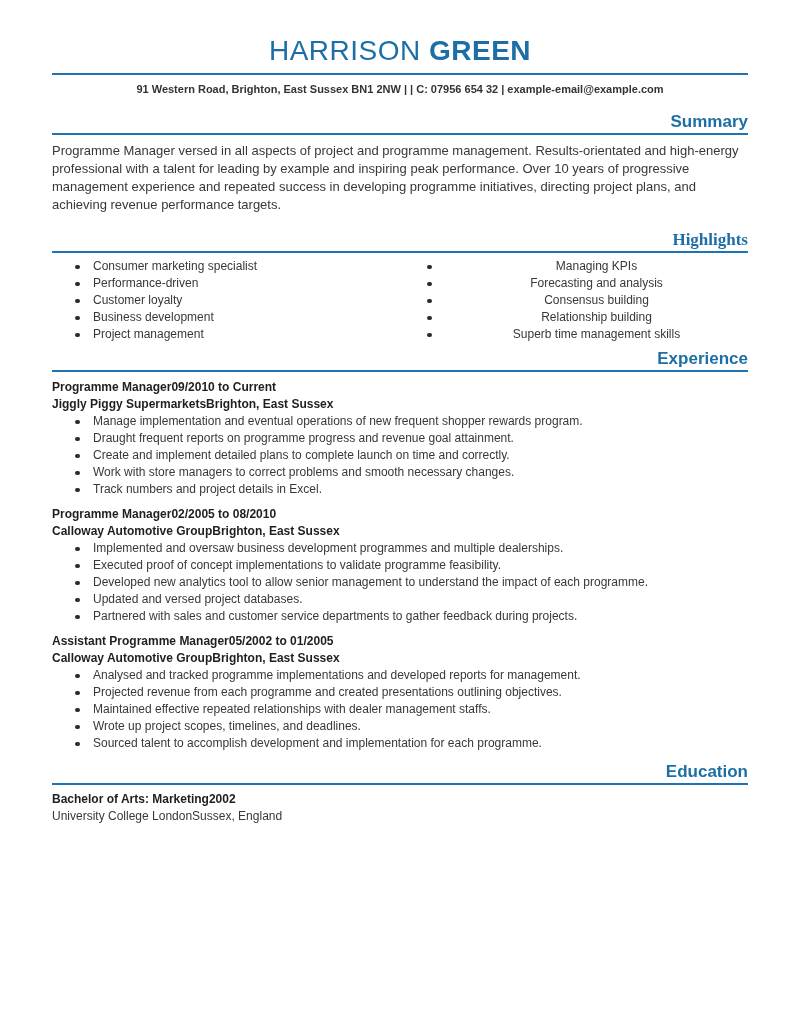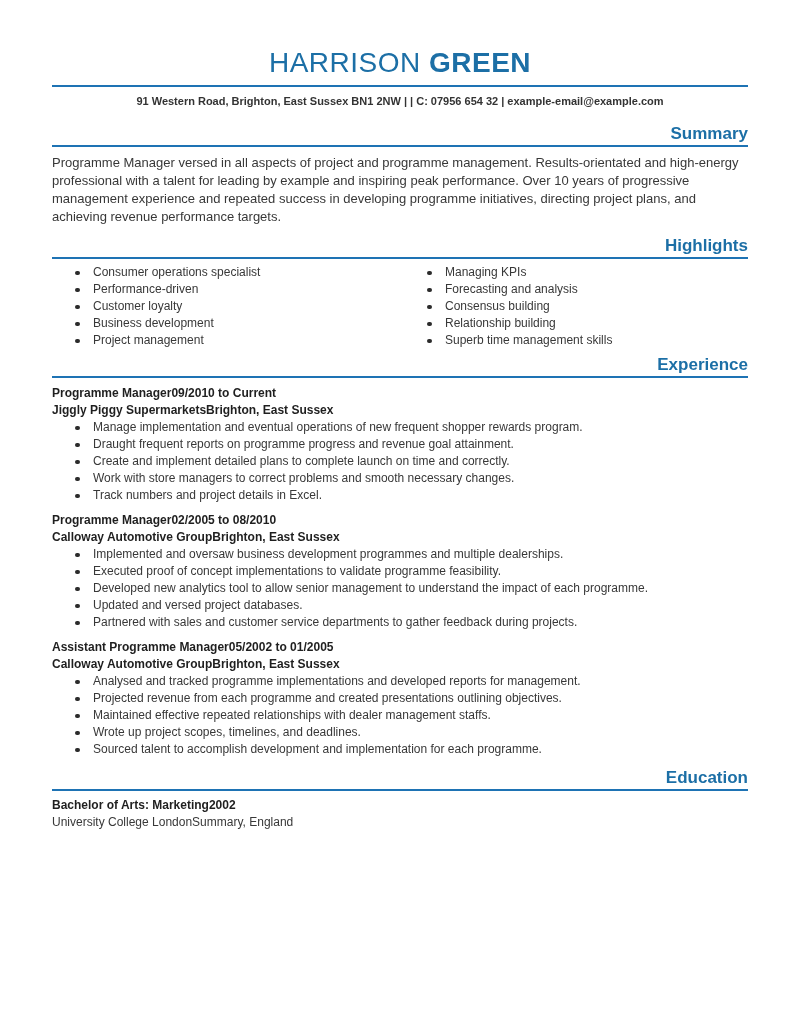--- a/index.html
+++ b/index.html
@@ -8,21 +8,21 @@
     --text-dark:#383838;
     --text-black:#1f1f1f;
   }
   *{box-sizing:border-box;}
   html,body{margin:0;padding:0;background:#ffffff;}
   body{
     width:800px;height:1035px;overflow:hidden;
     font-family:"Liberation Sans","DejaVu Sans",sans-serif;
     color:var(--text-dark);
   }
-  .page{width:800px;height:1035px;padding:12px 52px;}
+  .page{width:800px;height:1035px;padding:0 52px;}
 
   
   h1.name{
     margin:0;padding-top:37px;text-align:center;
     font-size:28px;line-height:28px;font-weight:400;
     color:var(--heading-blue);letter-spacing:.5px;
   }
   h1.name .b{font-weight:700;}
   .name-rule{margin-top:8px;border-top:2px solid var(--rule-blue);height:0;}
   .contact{
@@ -30,42 +30,42 @@
     font-size:11px;line-height:13px;font-weight:700;color:#333333;
   }
 
   
   .sec{
     text-align:right;border-bottom:2px solid var(--rule-blue);
     line-height:20px;padding-bottom:1px;
   }
   .sec-title{color:var(--heading-blue);font-weight:700;font-size:17px;}
   .sec.summary{margin-top:16px;}
-  .sec.highlights{margin-top:10px;}
+  .sec.highlights{margin-top:16px;font-family:Liberation Serif, serif;}
   .sec.experience{margin-top:6px;}
   .sec.education{margin-top:10px;}
 
   
   .summary-text{
     margin:7px 0 0;font-size:13px;line-height:18px;color:var(--text-dark);
   }
 
   
   ul.bullets{margin:0;padding:0;list-style:none;}
   ul.bullets li{
     position:relative;padding-left:41px;
     font-size:12px;line-height:17px;color:var(--text-dark);
   }
   ul.bullets li::before{
     content:"";position:absolute;left:23px;top:6.5px;
     width:4.5px;height:4.5px;border-radius:50%;background:#2b2b2b;
   }
   .cols{display:flex;margin-top:5px;}
   .cols .col-left{width:352px;flex:none;}
-  .cols .col-right{flex:1;}
+  .cols .col-right{flex:1;text-align:center;}
 
   
   .job{margin-top:8px;}
   .job:first-of-type{margin-top:7px;}
   .row{
     display:flex;justify-content:flex-start;
     font-size:12px;line-height:17px;font-weight:700;color:var(--text-black);
   }
 
   
@@ -87,21 +87,21 @@
     <span class="sec-title">Summary</span>
   </div>
   <p class="summary-text">Programme Manager versed in all aspects of project and programme management. Results-orientated and high-energy professional with a talent for leading by example and inspiring peak performance. Over 10 years of progressive management experience and repeated success in developing programme initiatives, directing project plans, and achieving revenue performance targets.</p>
 
   <div class="sec highlights">
     <span class="sec-title">Highlights</span>
   </div>
   <div class="cols">
     <ul class="bullets col-left">
 
-    <li>Consumer operations specialist</li>
+    <li>Consumer marketing specialist</li>
         <li>Performance-driven</li>
         <li>Customer loyalty</li>
         <li>Business development</li>
         <li>Project management</li>
       </ul>
     <ul class="bullets col-right">
 
     <li>Managing KPIs</li>
         <li>Forecasting and analysis</li>
         <li>Consensus building</li>
@@ -174,17 +174,17 @@
   <div class="sec education">
     <span class="sec-title">Education</span>
   </div>
   <div class="edu">
     <div class="row">
       <span>Bachelor of Arts: Marketing</span>
       <span>2002</span>
     </div>
     <div class="row plain">
       <span>University College London</span>
-      <span>Summary, England</span>
+      <span>Sussex, England</span>
     </div>
   </div>
 
 </div>
 
 </body></html>

